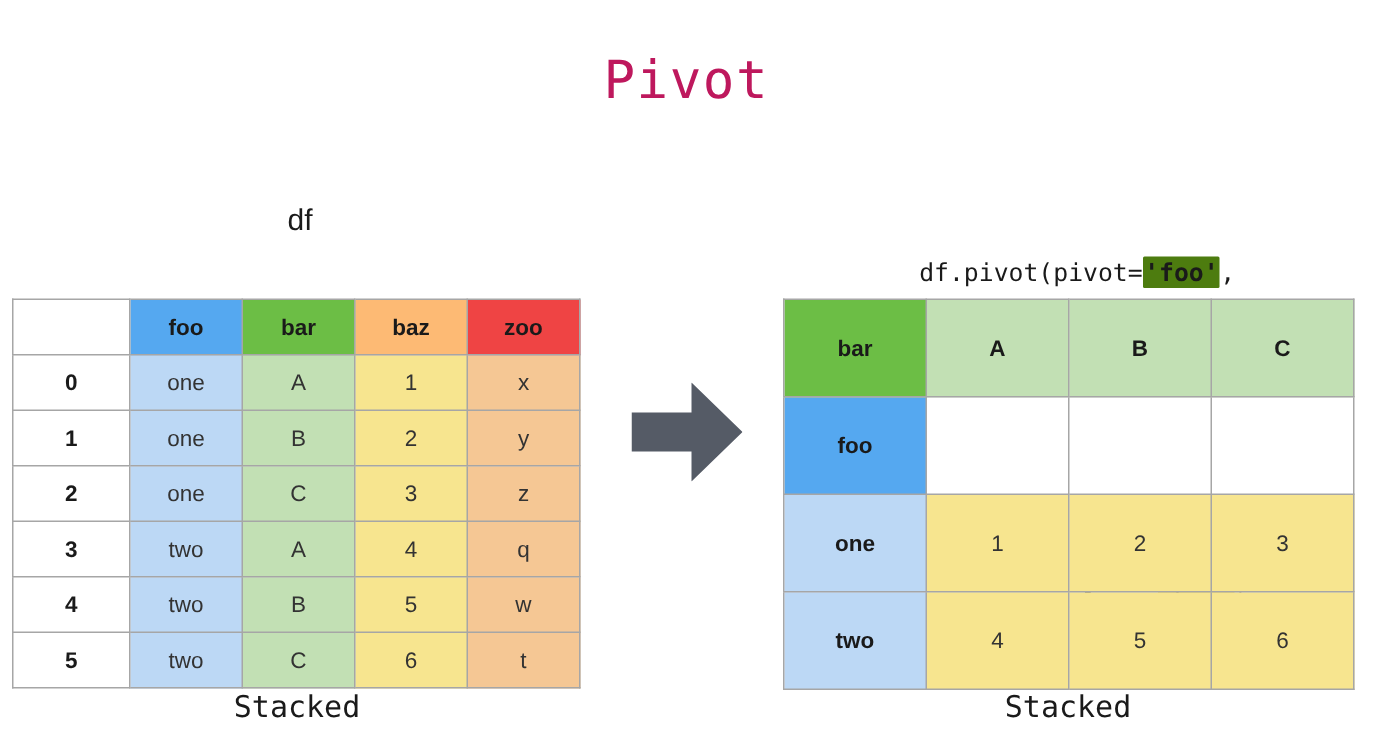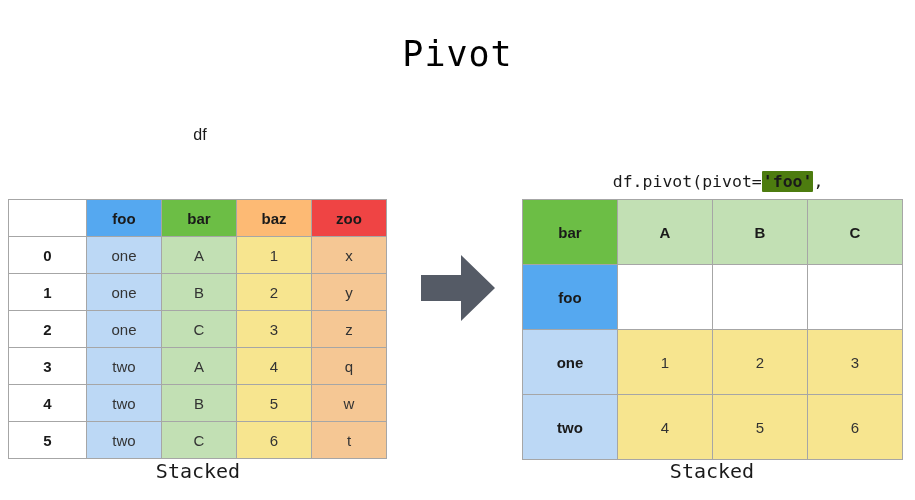--- a/index.html
+++ b/index.html
@@ -19,32 +19,32 @@
   
   #page-title {
     position: absolute;
     left: 0;
     top: 34px;
     width: 915px;
     text-align: center;
     font-family: "DejaVu Sans Mono", monospace;
     font-size: 35px;
     letter-spacing: 1px;
-    color: #000000;
+    color: #be185d;
   }
 
   
   #df-caption {
     position: absolute;
     left: 158px;
-    top: 126px;
+    top: 136px;
     width: 84px;
     text-align: center;
     font-family: "Liberation Sans", sans-serif;
-    font-size: 16px;
+    font-size: 20px;
     color: #1a1a1a;
   }
 
   
   #code-snippet {
     position: absolute;
     left: 573px;
     top: 105px;
     font-family: "DejaVu Sans Mono", monospace;
     font-size: 16.5px;

